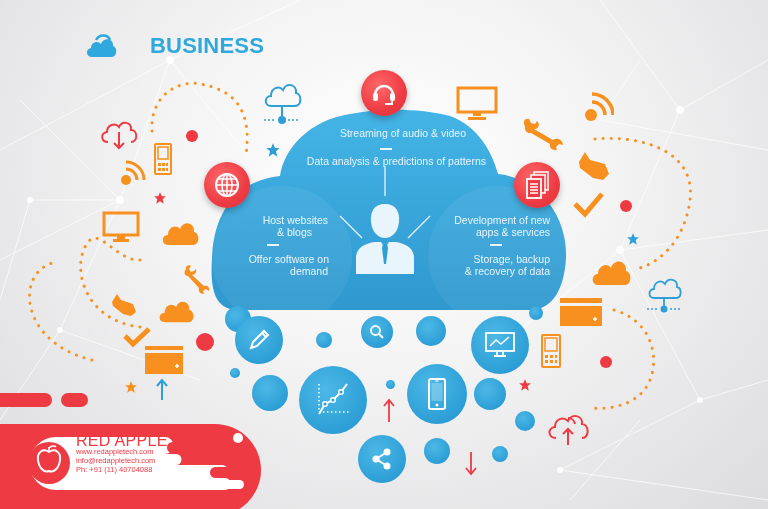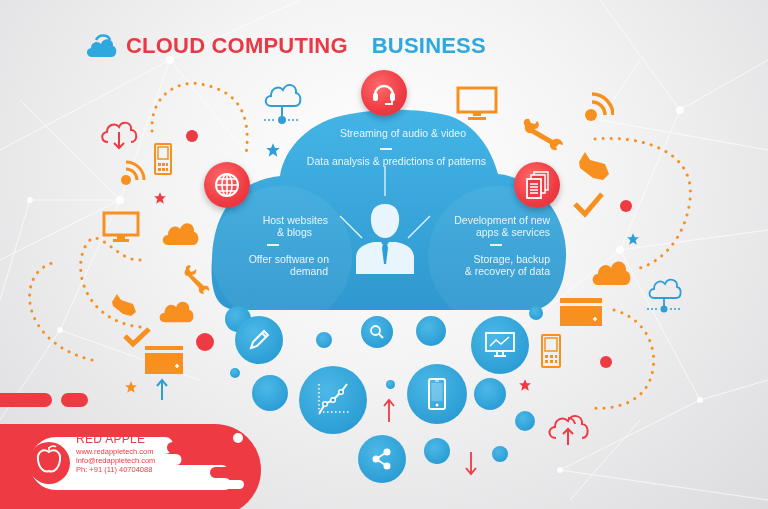--- a/index.html
+++ b/index.html
@@ -24,21 +24,21 @@
     .cloud-main { position:absolute; left:210px; top:108px; width:358px; height:202px; }
     .ctext { position:absolute; color:#e8f5fc; font-size:10.5px; text-align:right; line-height:13px; }
     .dash { position:absolute; height:1.5px; width:12px; background:#e8f5fc; }
 
     .red-badge { position:absolute; width:46px; height:46px; border-radius:50%;
       background: radial-gradient(circle at 40% 35%, #ff6a6a 0%, #ee3b43 60%, #d92f38 100%);
       box-shadow: 0 3px 6px rgba(0,0,0,0.25); display:flex; align-items:center; justify-content:center; }
 
     .bubble { position:absolute; border-radius:50%;
       background: radial-gradient(circle at 40% 35%, #4cb8e6 0%, #2d9fd6 70%, #258fc4 100%); display:flex; align-items:center; justify-content:center; }
-    .brand { position:absolute; left:76px; top:432px; color:#ee3b43; font-size:12px; letter-spacing:0.3px; }
+    .brand { position:absolute; left:76px; top:432px; color:#ee3b43; font-size:16px; letter-spacing:0.3px; }
     .brand-line { position:absolute; left:76px; color:#ee3b43; font-size:7.5px; }
   </style>
 </head>
 <body>
 
 <svg class="net" viewBox="0 0 768 509">
   <g stroke="#ffffff" stroke-width="1" opacity="0.7" fill="none">
     <path d="M0 150 L170 60 L300 0 M170 60 L120 200 L0 260 M120 200 L60 330 L0 420 M60 330 L200 380 M170 60 L260 170"></path>
     <path d="M600 0 L680 110 L768 60 M680 110 L620 250 L768 230 M620 250 L700 400 L768 380 M700 400 L560 470 L768 500 M620 250 L520 330"></path>
     <path d="M20 100 L120 200 L30 200 L0 300 M640 60 L600 120 L768 150 M570 500 L640 420"></path>
@@ -53,21 +53,20 @@
     <circle cx="30" cy="200" r="3"></circle>
       <circle cx="560" cy="470" r="3"></circle>
   </g>
 </svg>
 
 <div class="title">
   <svg class="cloud-logo" viewBox="0 0 34 26">
     <path d="M8 24 C2 24 1 16 7 15 C7 9 14 7 17 11 C19 4 30 5 29 13 C34 14 33 24 28 24 Z" fill="#2fa8dd"></path>
     <path d="M12 7 C15 1 24 1 26 7" stroke="#2fa8dd" stroke-width="2.5" fill="none"></path>
   </svg>
-  <span class="t1">CLOUD COMPUTING</span>
   <span class="t3">BUSINESS</span>
 </div>
 
 <svg class="net" viewBox="0 0 768 509">
   <g fill="none" stroke="#f7901e" stroke-width="3" stroke-linecap="round" stroke-dasharray="0.1 8">
     <path d="M152 131 C150 90 185 80 200 84 C235 90 252 110 246 155"></path>
     <path d="M140 327 C80 320 70 260 90 240 C100 230 120 262 140 260"></path>
     <path d="M92 360 C50 350 26 320 30 290 C34 265 55 262 58 262"></path>
     <path d="M595 139 C640 135 696 150 690 200 C685 240 660 262 640 268"></path>
     <path d="M614 310 C650 320 660 355 650 380 C640 405 610 410 590 408"></path>

